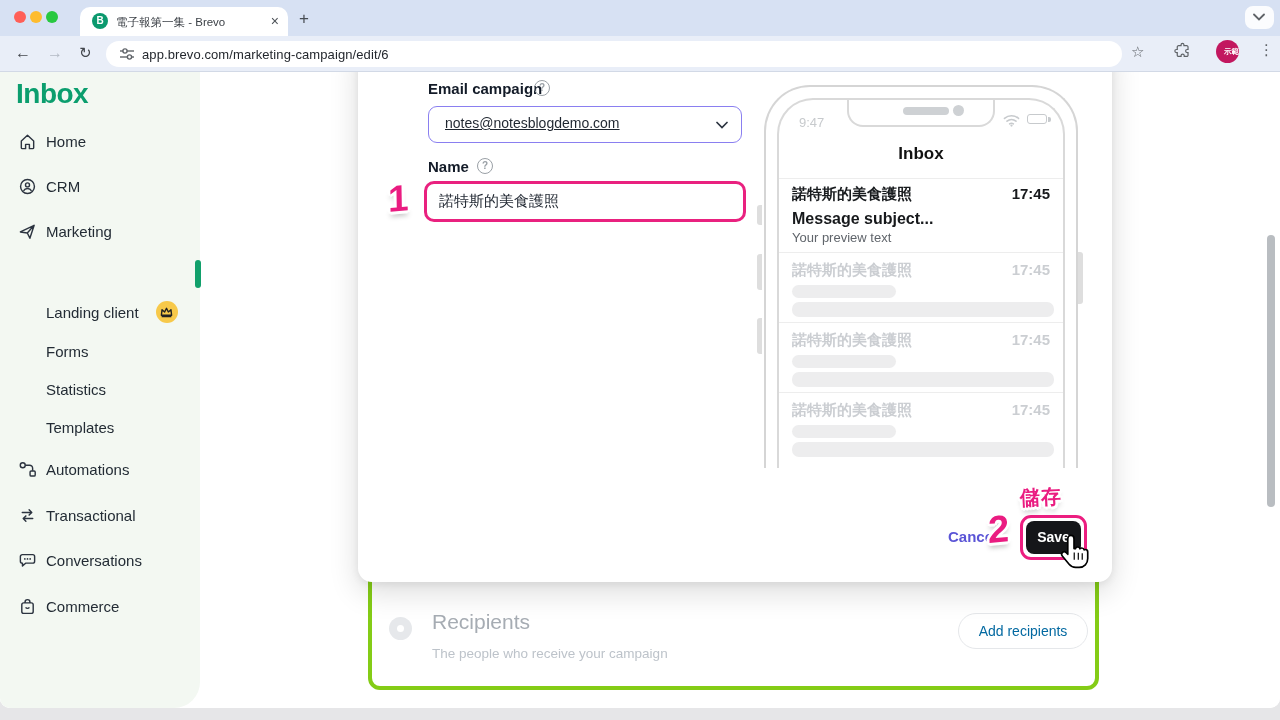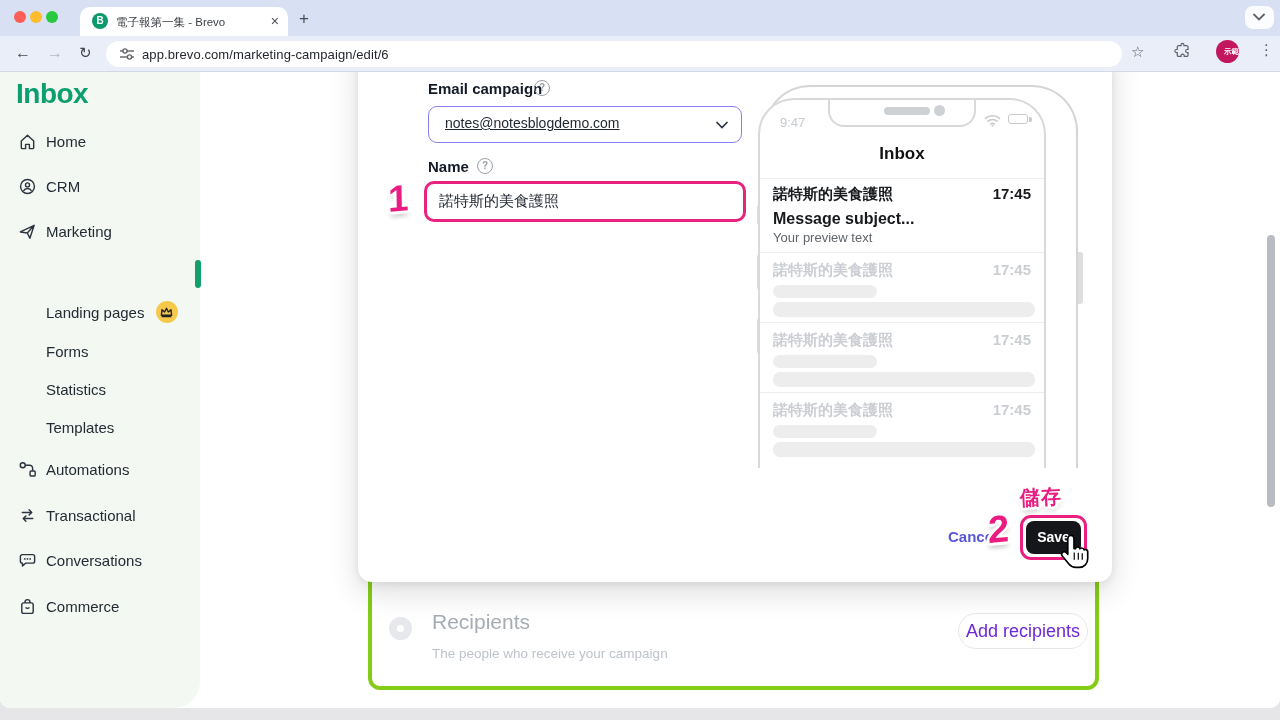--- a/index.html
+++ b/index.html
@@ -63,21 +63,21 @@
   .select { left:70px; top:64px; width:314px; height:37px; border:1.5px solid #8a7ff0; border-radius:9px; background:#fff; }
   .select-value { position:absolute; left:16px; top:8px; font-size:14px; color:#1f2630;text-decoration:underline; }
   .select svg { position:absolute; right:13px; top:14px; }
   .name-input { left:66px; top:139px; width:322px; height:41px; border:3.5px solid #e9217f; border-radius:10px; background:#fff; }
   .name-input span { position:absolute; left:12px; top:8px; font-size:15px; color:#1f2630; }
 
   
   .phone-outer { left:406px; top:43px; width:314px; height:383px;
     border:2px solid #d5d5d5; border-bottom:none; border-radius:46px 46px 0 0; }
   .sidebtn { width:5px; background:#dedede; }
-  .phone-screen { left:400px; top:56px; width:288px; height:370px; border:2px solid #d9d9d9; border-bottom:none;
+  .phone-screen { left:419px; top:56px; width:288px; height:370px; border:2px solid #d9d9d9; border-bottom:none;
     border-radius:36px 36px 0 0; overflow:hidden; background:#fff;text-decoration:underline; }
   .notch { left:50%; margin-left:-74px; top:-2px; width:148px; height:29px; background:#fff;
     border:2px solid #d9d9d9; border-top:none; border-radius:0 0 16px 16px; }
   .speaker { left:54px; top:9px; width:46px; height:8px; background:#ced1d4; border-radius:4px; }
   .camera { left:104px; top:7px; width:11px; height:11px; background:#ced1d4; border-radius:50%; }
   .ptime { left:20px; top:15px; font-size:13px; color:#c7cacd; }
   .battery { left:248px; top:14px; width:20px; height:10px; border:1.5px solid #c7cacd; border-radius:3px; }
   .battery-nub { left:269px; top:17px; width:2.5px; height:5px; background:#c7cacd; border-radius:0 2px 2px 0; }
   .inbox-title { left:0; right:0; top:44px; text-align:center; font-size:17px; font-weight:bold; color:#121212; }
   .pdiv { left:0; right:0; height:1px; background:#ededed; }
@@ -105,21 +105,21 @@
   .cursor-hand { left:700px; top:492px; z-index:6; }
 
   
   .recipients-card { left:368px; top:492px; width:731px; height:126px; background:#fff;
     border:4px solid #84cc16; border-radius:12px; z-index:1; }
   .step-circle { left:17px; top:49px; width:23px; height:23px; background:#e6e8eb; border-radius:50%; }
   .step-circle i { position:absolute; left:8px; top:8px; width:7px; height:7px; background:#fff; border-radius:50%; }
   .rec-title { left:60px; top:42px; font-size:21px; color:#a6acb3; }
   .rec-sub { left:60px; top:78px; font-size:13.5px; color:#bdc3ca; }
   .rec-btn { left:586px; top:45px; width:130px; height:36px; border:1px solid #e5e7ea; border-radius:18px;
-    background:#fff; color:#6d28d9; font-size:18px; line-height:34px; text-align:center; }
+    background:#fff; color:#0369a1; font-size:14px; line-height:34px; text-align:center; }
 
   .scroll-thumb { left:1267px; top:163px; width:8px; height:272px; background:#b9bdc1; border-radius:4px; z-index:7; }
 </style>
 </head>
 <body>
 
 <div class="window">
 
   <div class="tabstrip">
     <span class="abs traffic t-red"></span>
@@ -188,21 +188,21 @@
       </div>
       <div class="abs srow" style="top:148px">
         <span class="sic"><svg width="19" height="19" viewBox="0 0 20 20">
               <path d="M2.5 10.5 L17 3.5 L12.5 17 L9.8 11.6 Z M9.8 11.6 L17 3.5" fill="none" stroke="#2c3440" stroke-width="1.5" stroke-linejoin="round"></path>
             </svg></span>
         <span class="slabel">Marketing</span>
       </div>
 
 
       <div class="abs srow" style="top:229px">
-        <span class="slabel">Landing pages</span>
+        <span class="slabel">Landing client</span>
       </div>
       <div class="abs srow" style="top:306px">
         <span class="slabel">Statistics</span>
       </div>
       <div class="abs srow" style="top:268px">
         <span class="slabel">Forms</span>
       </div>
       <div class="abs srow" style="top:344px">
         <span class="slabel">Templates</span>
       </div>

